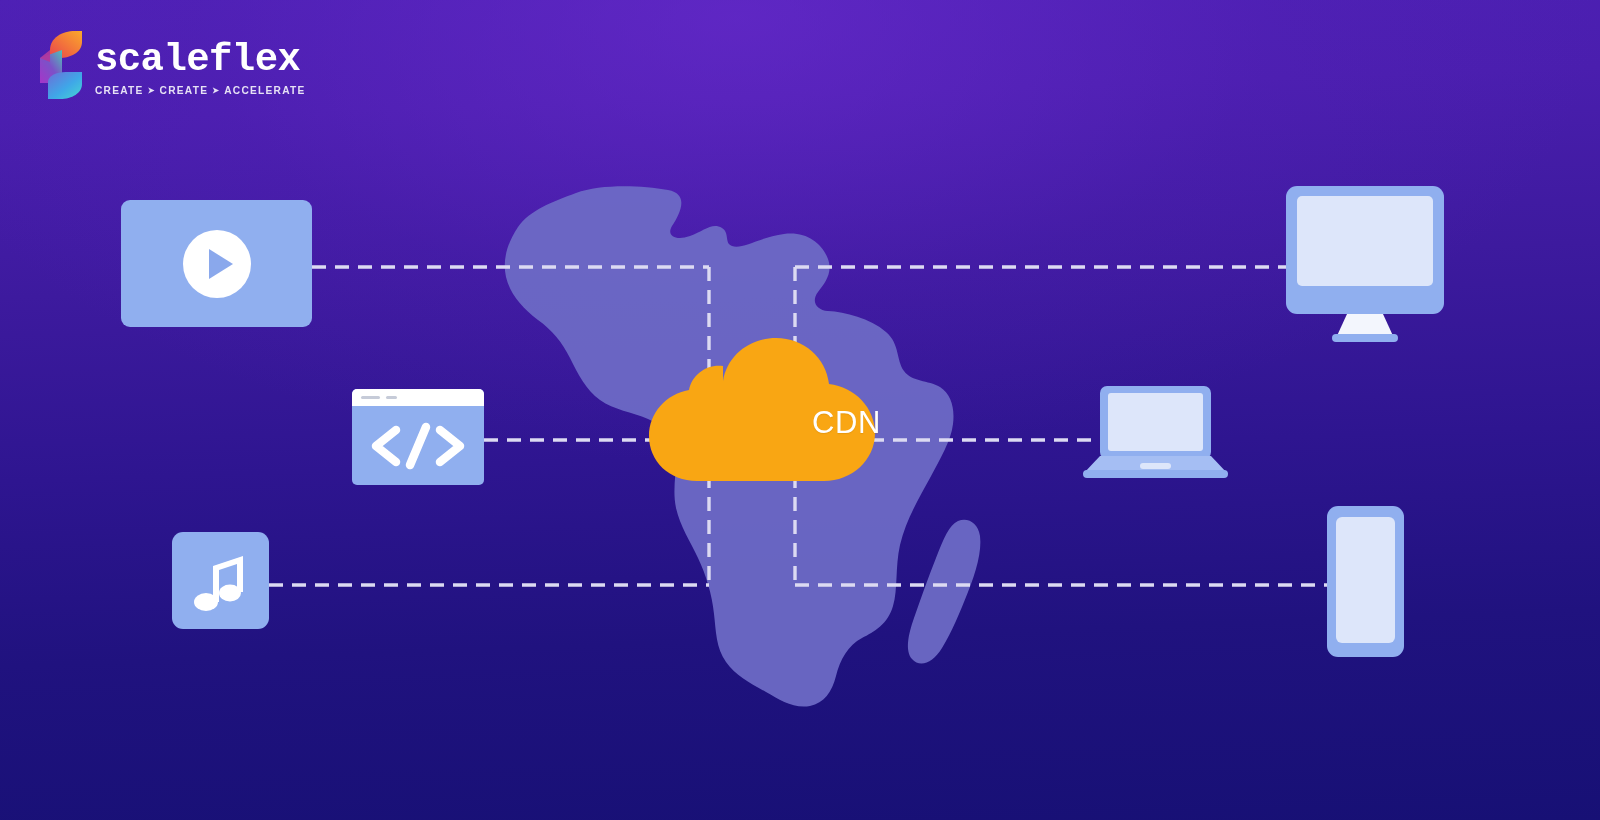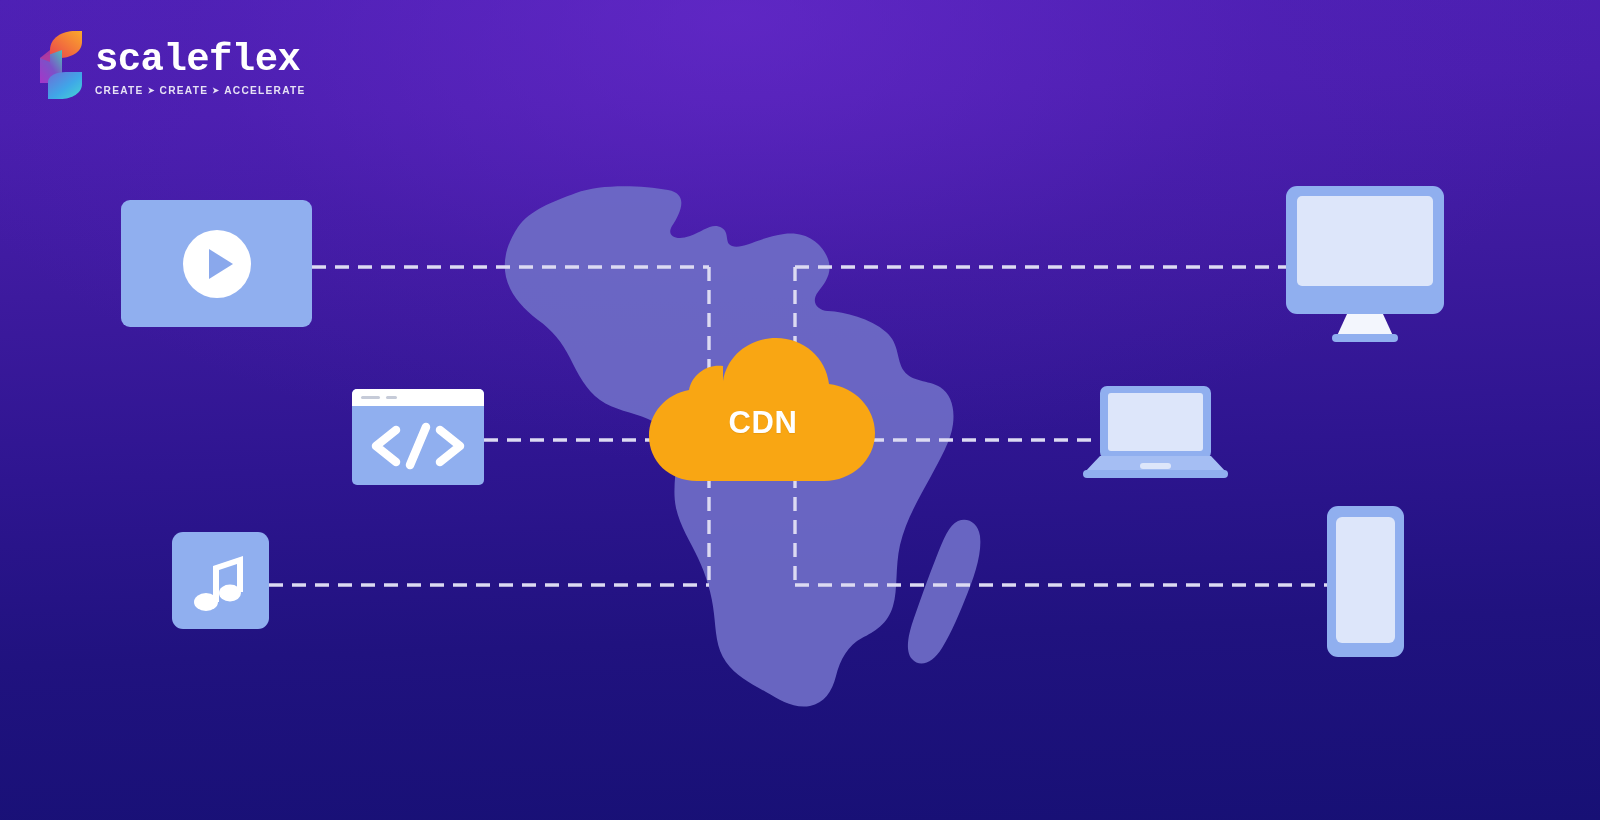--- a/index.html
+++ b/index.html
@@ -86,24 +86,24 @@
     left: 645px;
     top: 333px;
     width: 236px;
     height: 158px;
     z-index: 20;
   }
   .cloud-label {
     position: absolute;
     left: 0; right: 0;
     top: 72px;
-    text-align: center;
+    text-align: right;
     color: #ffffff;
     font-size: 31px;
-    font-weight: 700;
+    font-weight: 400;
     letter-spacing: 0.6px;
     font-family: "Liberation Sans", sans-serif;
     text-shadow: 0 1px 1px rgba(180,110,0,0.25);
   }
 
   
   .node { position: absolute; z-index: 16; }
 
   .video-card {
     left: 121px; top: 200px;

